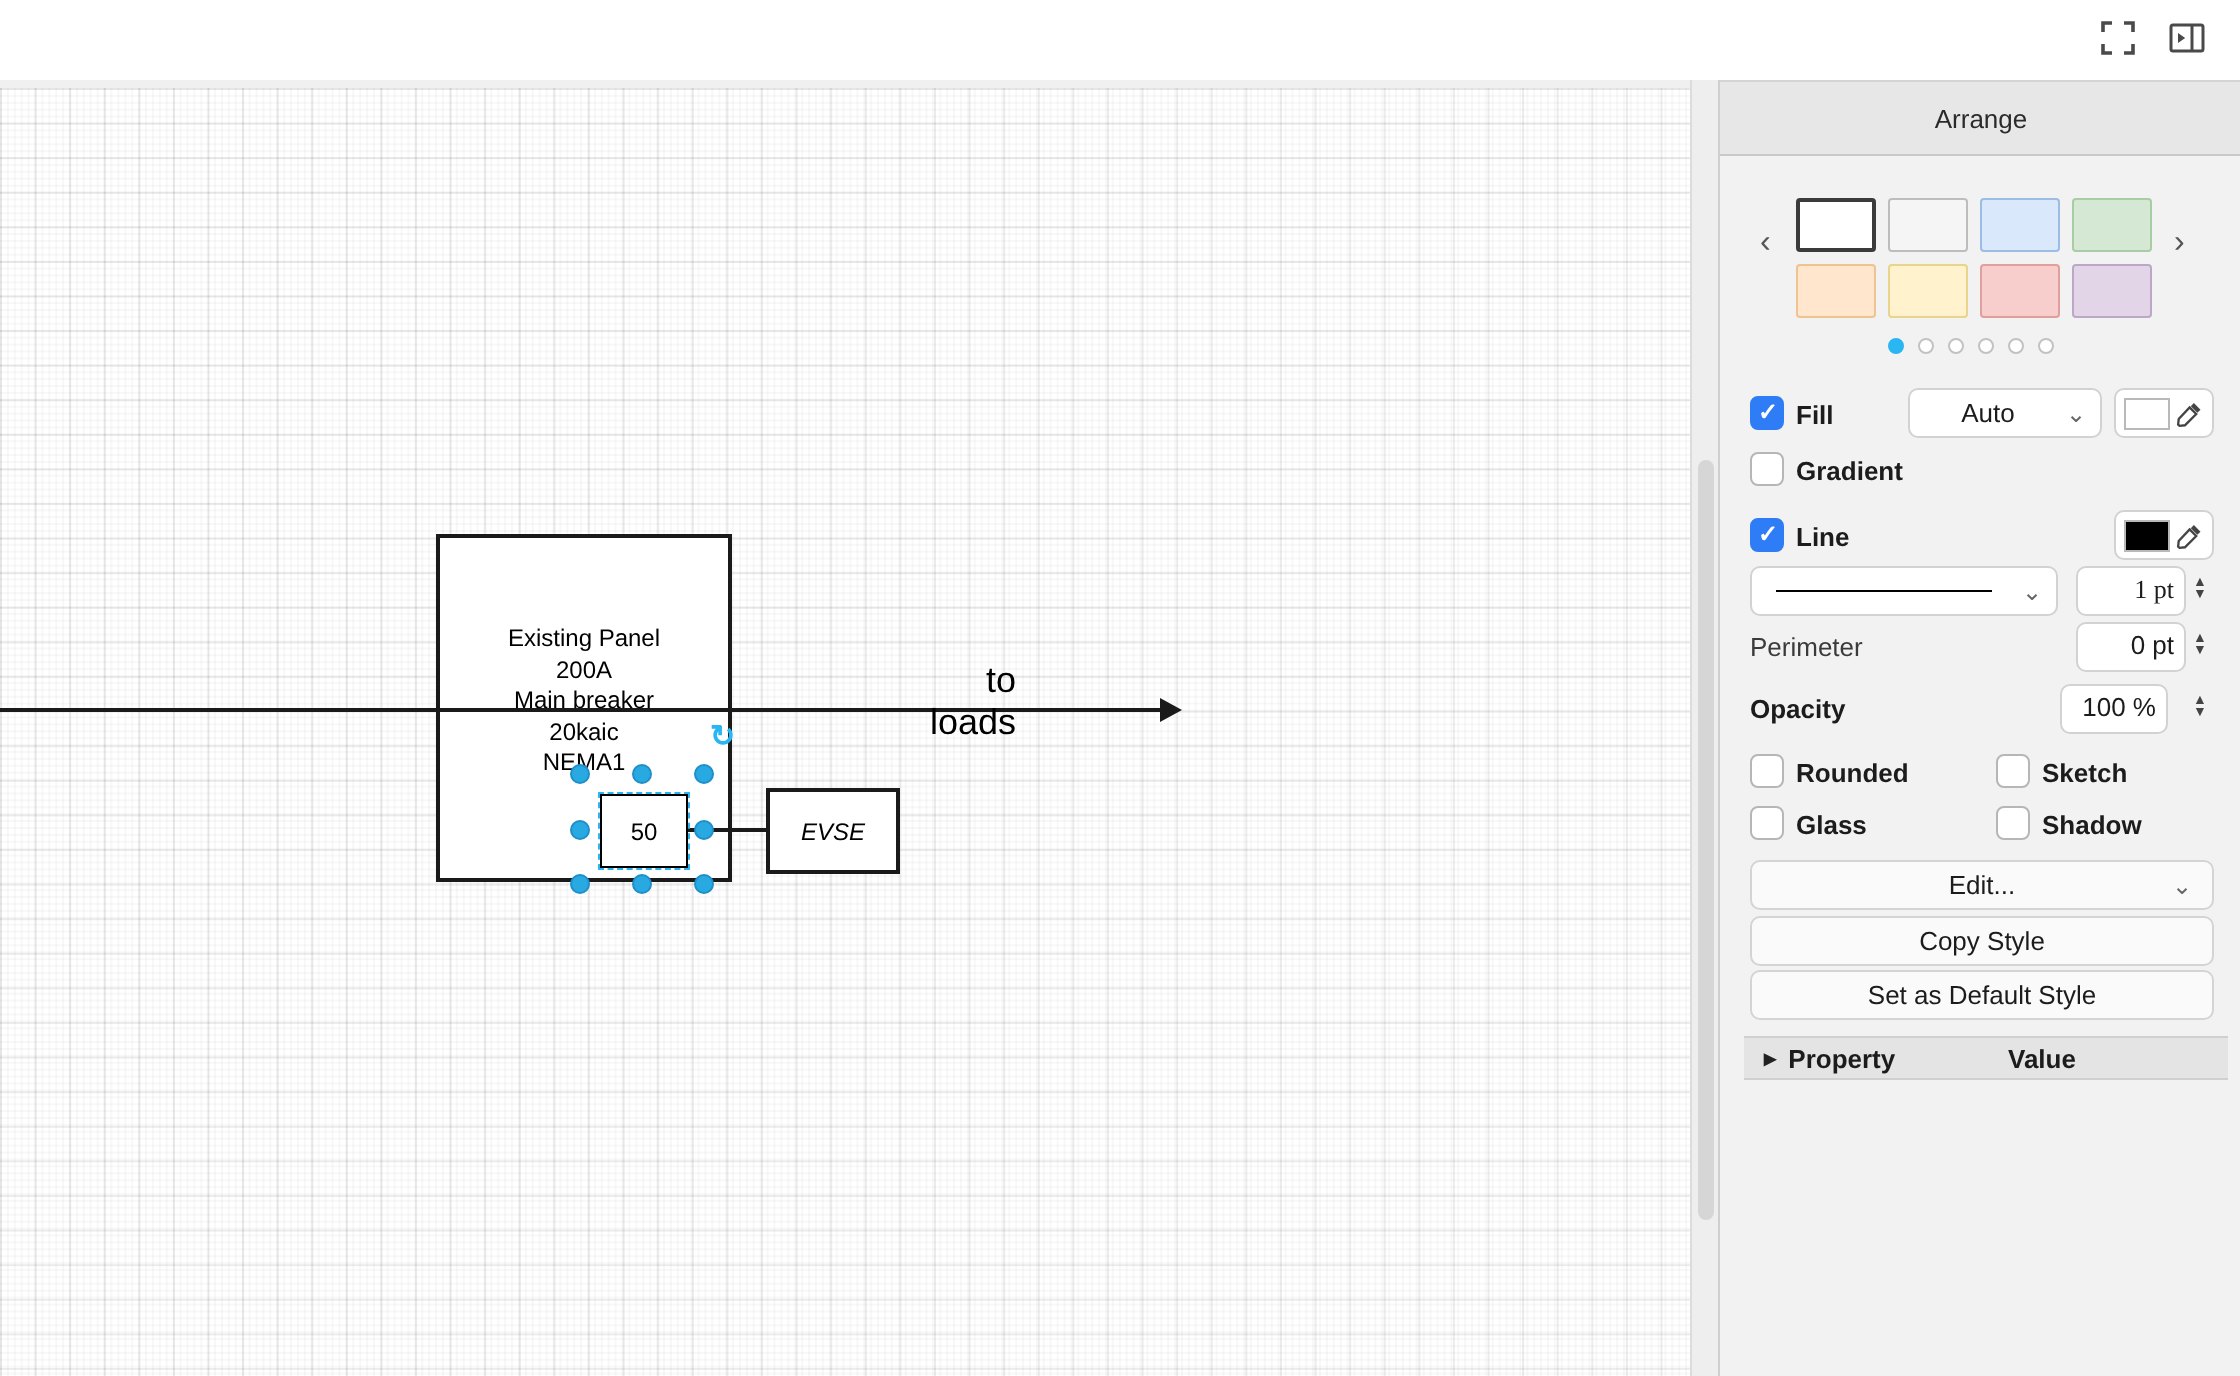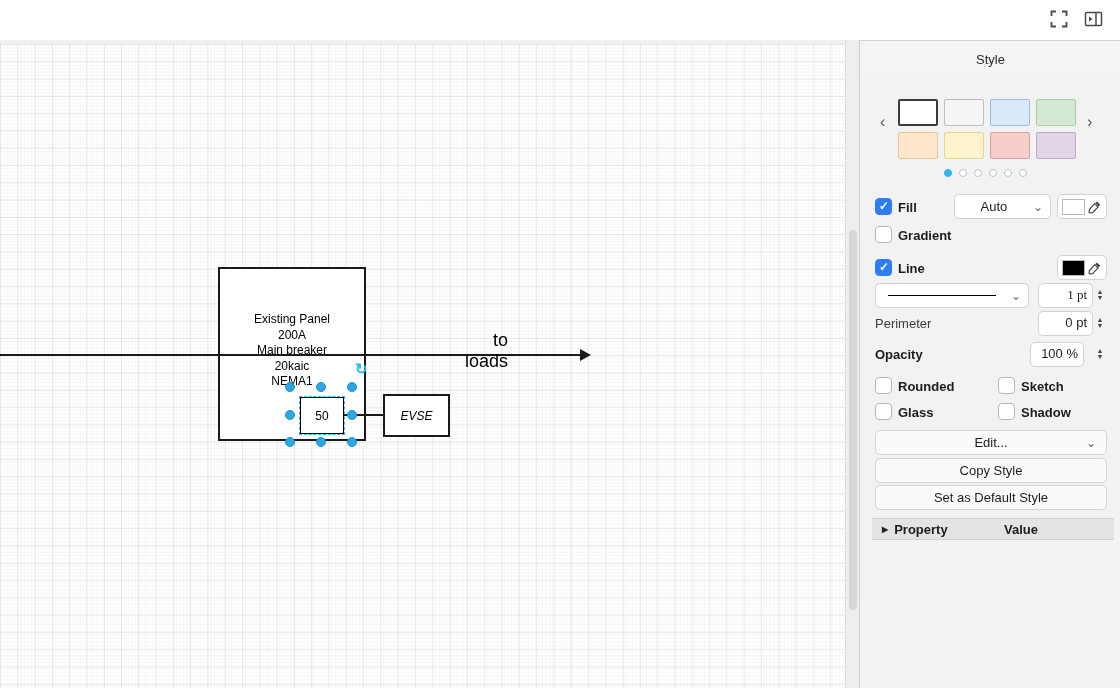--- a/index.html
+++ b/index.html
@@ -162,21 +162,21 @@
     </div>
   <div class="rotate-handle">↻</div>
 </div>
 
 <div class="gutter">
   <div class="thumb"></div>
 </div>
 
 <div class="fpanel">
   <div class="tabbar">
-    <div class="tab active">Style</div>
+    <div class="tab">Arrange</div>
   </div>
 
   <div class="swatch-nav" style="left:20px;">‹</div>
   <div class="swatch-grid" id="swatch-grid">
       <div class="swatch selected" style="background: rgb(255, 255, 255);"></div>
       <div class="swatch" style="background: rgb(245, 245, 245); border-color: rgb(189, 189, 189);"></div>
       <div class="swatch" style="background: rgb(218, 232, 252); border-color: rgb(156, 188, 232);"></div>
       <div class="swatch" style="background: rgb(213, 232, 212); border-color: rgb(166, 205, 163);"></div>
       <div class="swatch" style="background: rgb(255, 230, 204); border-color: rgb(238, 195, 145);"></div>
       <div class="swatch" style="background: rgb(255, 242, 204); border-color: rgb(232, 212, 139);"></div>

